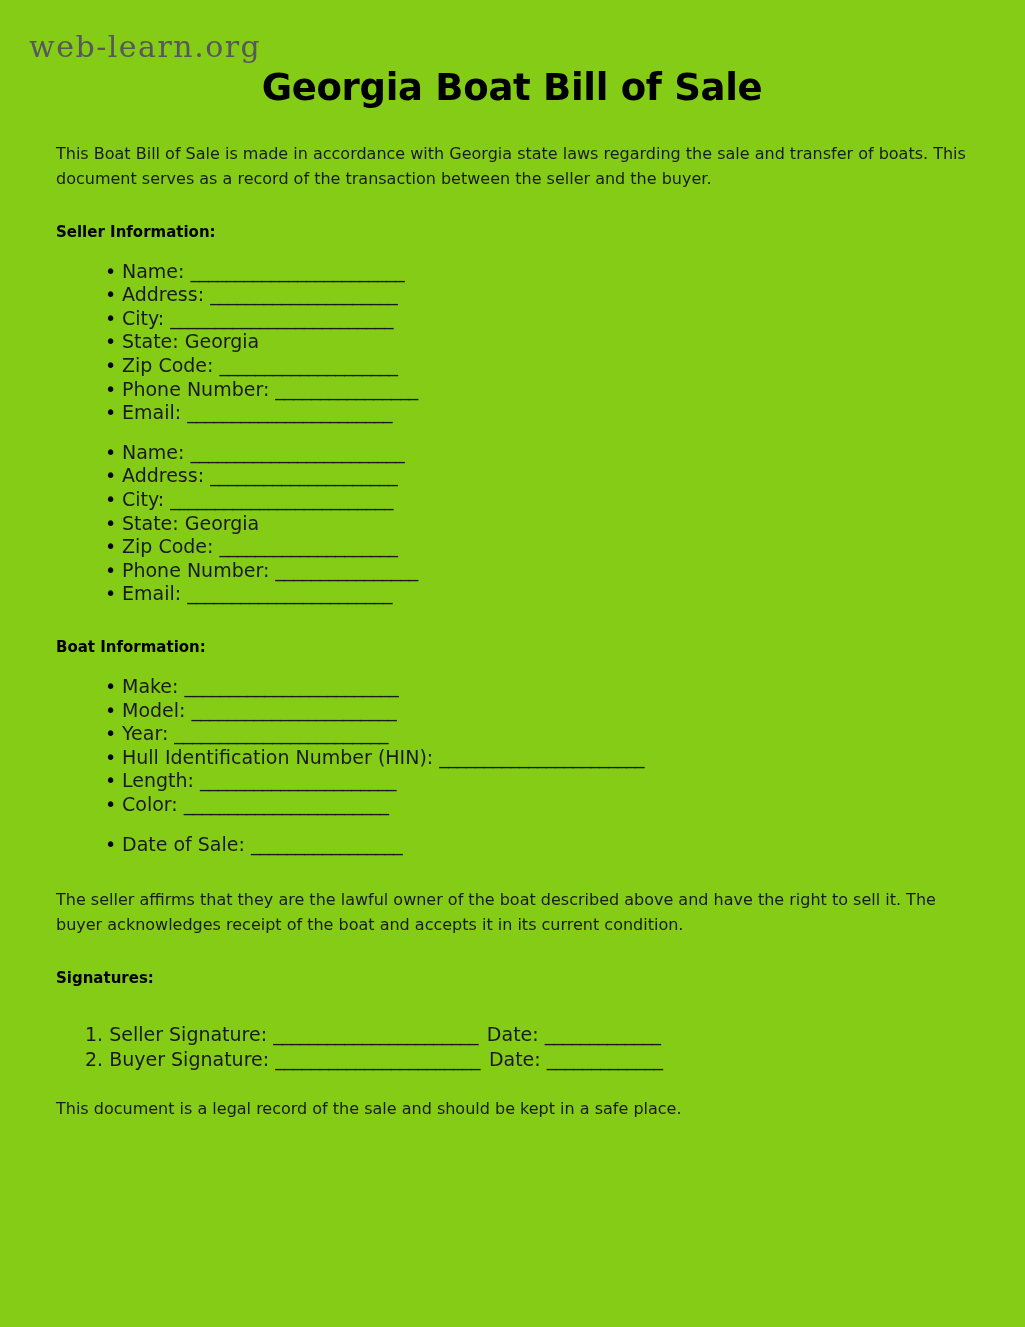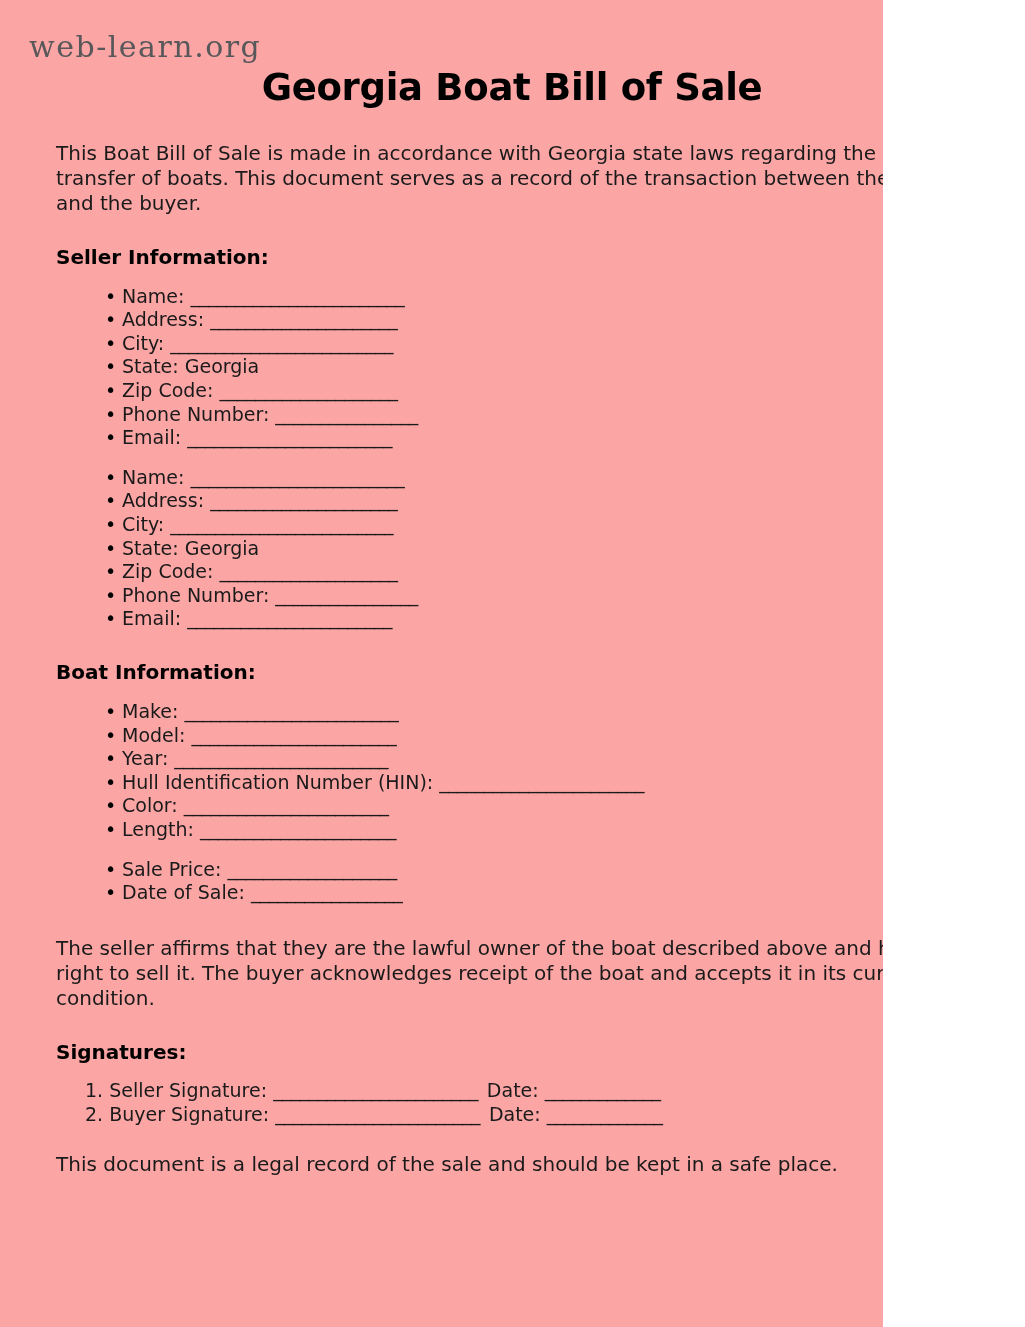--- a/index.html
+++ b/index.html
@@ -7,23 +7,23 @@
     margin: 0;
     padding: 0;
     background: #ffffff;
   }
   body {
     font-family: "DejaVu Sans", sans-serif;
     color: #000000;
   }
   .page {
     position: relative;
-    width: 883px;
+    width: 1025px;
     height: 1327px;
-    background: #fca5a5;
+    background: #84cc16;
     box-sizing: border-box;
     overflow: hidden;
   }
   .content {
     position: absolute;
     left: 56px;
     top: 0;
     width: 912px;
   }
 
@@ -46,33 +46,33 @@
     font-weight: bold;
     color: #000000;
     line-height: 1.18;
     margin: 4px 0 0 0;
     letter-spacing: -0.3px;
     text-align: center;
   }
 
   
   p.body-text {
-    font-size: 20px;
+    font-size: 16px;
     line-height: 25px;
     margin: 31px 0 0 0;
     color: #1a1a1a;
     text-align: left;
   }
   p.body-text.tight {
     margin-top: 25px;
   }
 
   
   h2.section-heading {
-    font-size: 20px;
+    font-size: 15px;
     font-weight: bold;
     line-height: 24px;
     margin: 29px 0 0 0;
     color: #000000;
   }
 
   
   ul.field-list {
     list-style: none;
     margin: 16px 0 0 0;
@@ -96,21 +96,21 @@
     color: #000000;
   }
   .blank {
     letter-spacing: -0.6px;
     text-align: right;
   }
 
   
   ol.sig-list {
     list-style: none;
-    margin: 14px 0 0 0;
+    margin: 32px 0 0 0;
     padding: 0 0 0 29px;
     counter-reset: sigctr;
   }
   ol.sig-list li {
     font-size: 19px;
     line-height: 24.5px;
     color: #1a1a1a;
     white-space: nowrap;
   }
   ol.sig-list li .num {
@@ -208,34 +208,30 @@
       </li>
       <li>
         <span>Year:</span>
         <span class="blank">________________________</span>
       </li>
       <li>
         <span>Hull Identification Number (HIN):</span>
         <span class="blank">_______________________</span>
       </li>
       <li>
-        <span>Color:</span>
-        <span class="blank">_______________________</span>
-      </li>
-      <li>
         <span>Length:</span>
         <span class="blank">______________________</span>
       </li>
-    </ul>
-
-    <ul class="field-list">
-      <li>
-        <span>Sale Price:</span>
-        <span class="blank">___________________</span>
-      </li>
+      <li>
+        <span>Color:</span>
+        <span class="blank">_______________________</span>
+      </li>
+    </ul>
+
+    <ul class="field-list">
       <li>
         <span>Date of Sale:</span>
         <span class="blank">_________________</span>
       </li>
     </ul>
 
     <p class="body-text">The seller affirms that they are the lawful owner of the boat described above and have the right to sell it. The buyer acknowledges receipt of the boat and accepts it in its current condition.</p>
 
     <h2 class="section-heading">Signatures:</h2>
     <ol class="sig-list">

